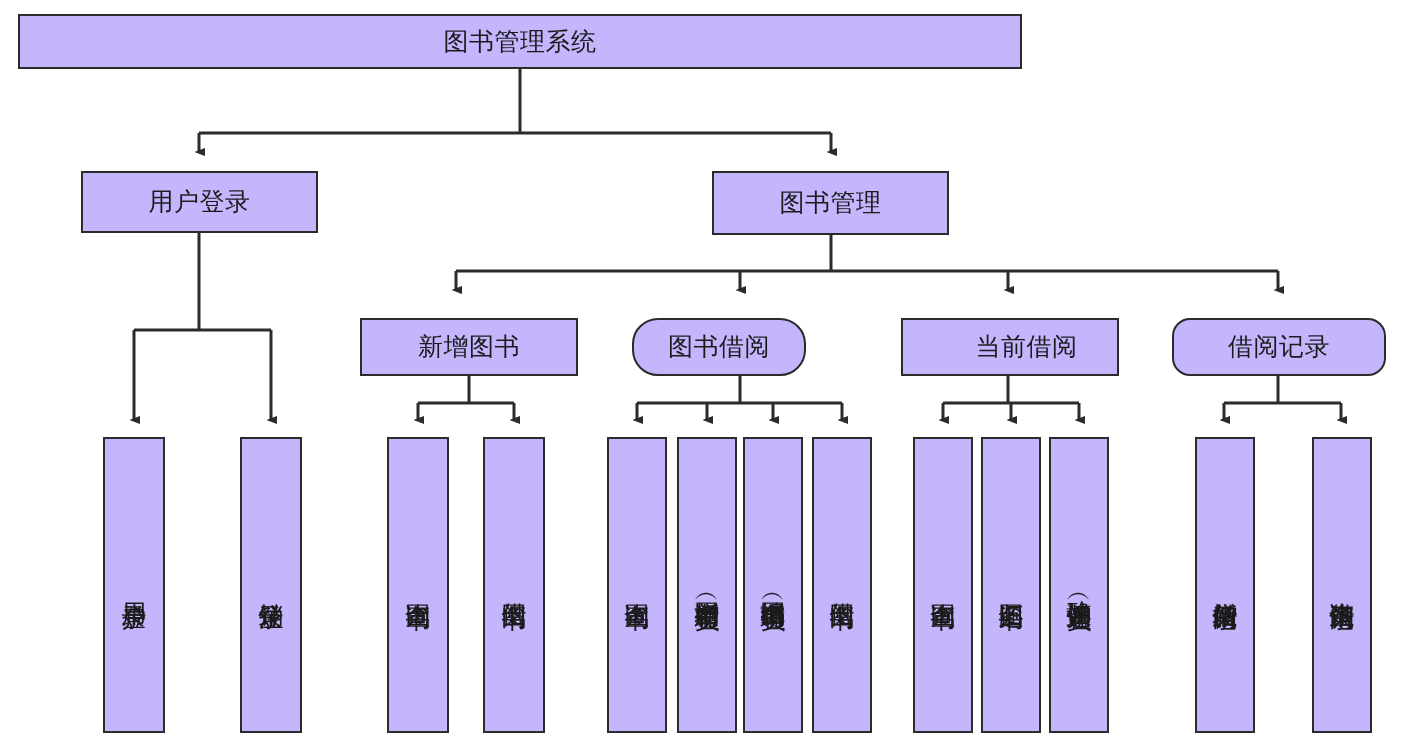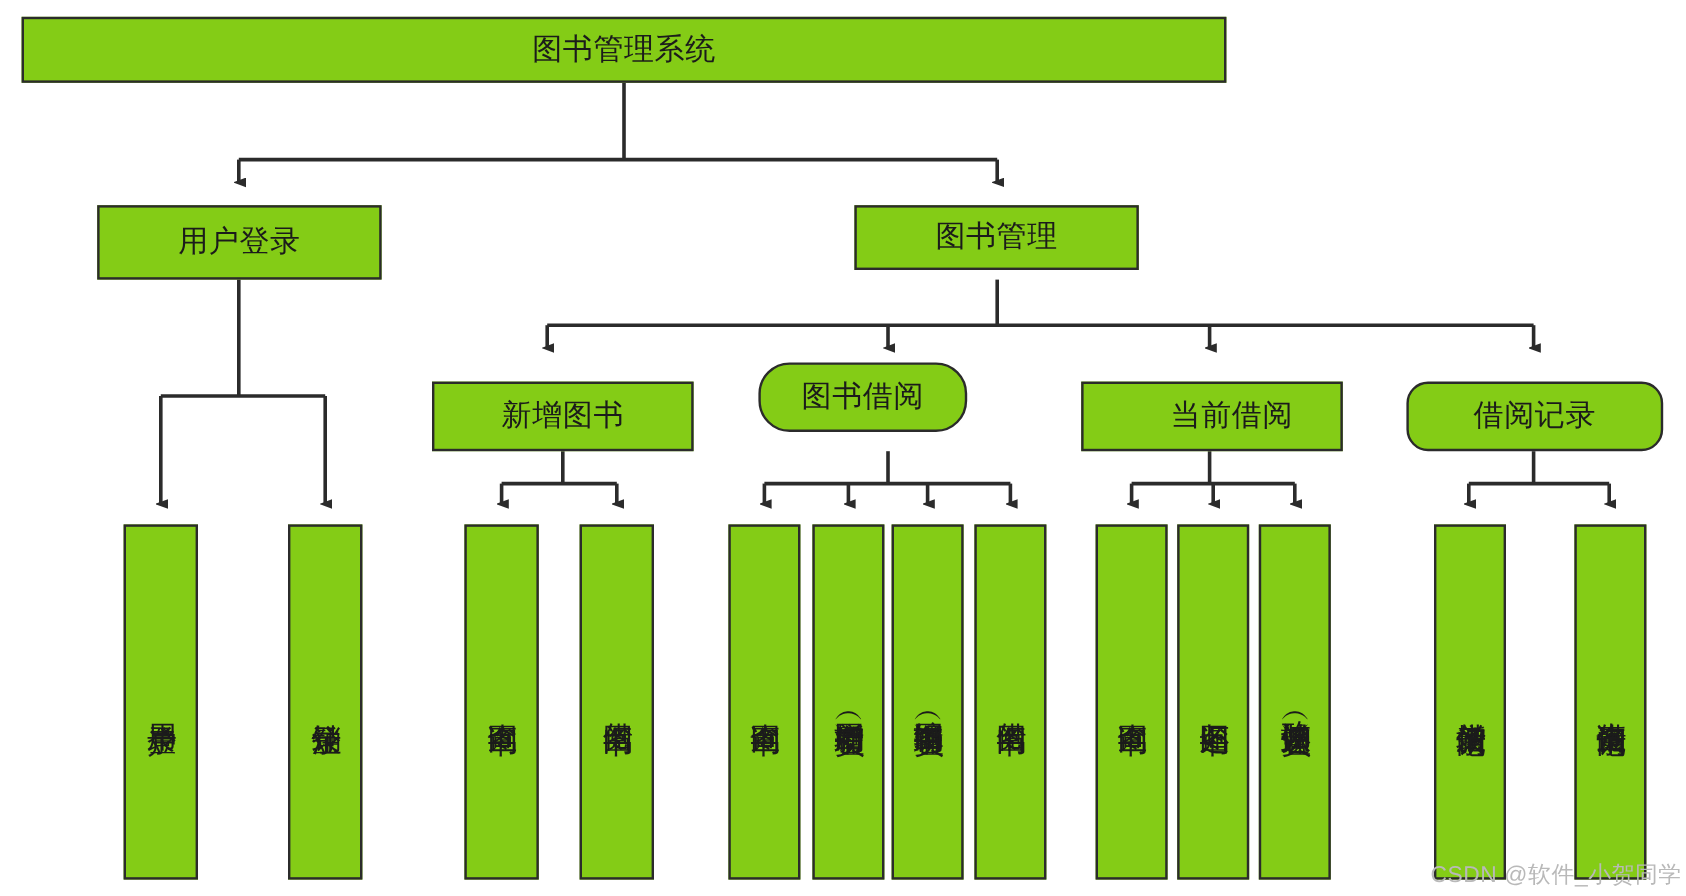--- a/index.html
+++ b/index.html
@@ -22,21 +22,21 @@
     left: 0;
     top: 0;
     width: 1405px;
     height: 747px;
     pointer-events: none;
   }
   .node {
     position: absolute;
     box-sizing: border-box;
     border: 2.5px solid #2b2b2b;
-    background: #84cc16;
+    background: #c4b5fd;
     display: flex;
     align-items: center;
     justify-content: center;
     color: #1b1b1b;
   }
   .node-label {
     display: block;
     text-align: center;
     line-height: 1.18;
     letter-spacing: 0.5px;
@@ -123,28 +123,28 @@
     </g>
   </svg>
 
   <div class="node root horizontal" style="left:18px; top:14px; width:1004px; height:55px;">
     <span class="node-label">图书管理系统</span>
   </div>
 
   <div class="node horizontal" style="left:81px; top:171px; width:237px; height:62px;">
     <span class="node-label">用户登录</span>
   </div>
-  <div class="node horizontal" style="left:712px; top:171px; width:237px; height:54px;">
+  <div class="node horizontal" style="left:712px; top:171px; width:237px; height:64px;">
     <span class="node-label">图书管理</span>
   </div>
 
   <div class="node horizontal" style="left:360px; top:318px; width:218px; height:58px;">
     <span class="node-label">新增图书</span>
   </div>
-  <div class="node horizontal" style="left:632px; top:302px; width:174px; height:58px;border-radius:26px;">
+  <div class="node horizontal" style="left:632px; top:318px; width:174px; height:58px;border-radius:26px;">
     <span class="node-label">图书借阅</span>
   </div>
   <div class="node horizontal" style="left:901px; top:318px; width:218px; height:58px;padding-left:33px;">
     <span class="node-label">当前借阅</span>
   </div>
   <div class="node horizontal" style="left:1172px; top:318px; width:214px; height:58px;border-radius:18px;">
     <span class="node-label">借阅记录</span>
   </div>
 
   <div class="node vertical" style="left:103px; top:437px; width:62px; height:296px;">
@@ -184,15 +184,14 @@
     <span class="node-label">确认归还（管理员）</span>
   </div>
 
   <div class="node vertical" style="left:1195px; top:437px; width:60px; height:296px;">
     <span class="node-label">新增借阅记录</span>
   </div>
   <div class="node vertical" style="left:1312px; top:437px; width:60px; height:296px;">
     <span class="node-label">查询借阅记录</span>
   </div>
 
-  <div class="watermark" style="left:1192px; top:716px;">CSDN @软件_小贺同学</div>
 
 </div>
 
 </body></html>

